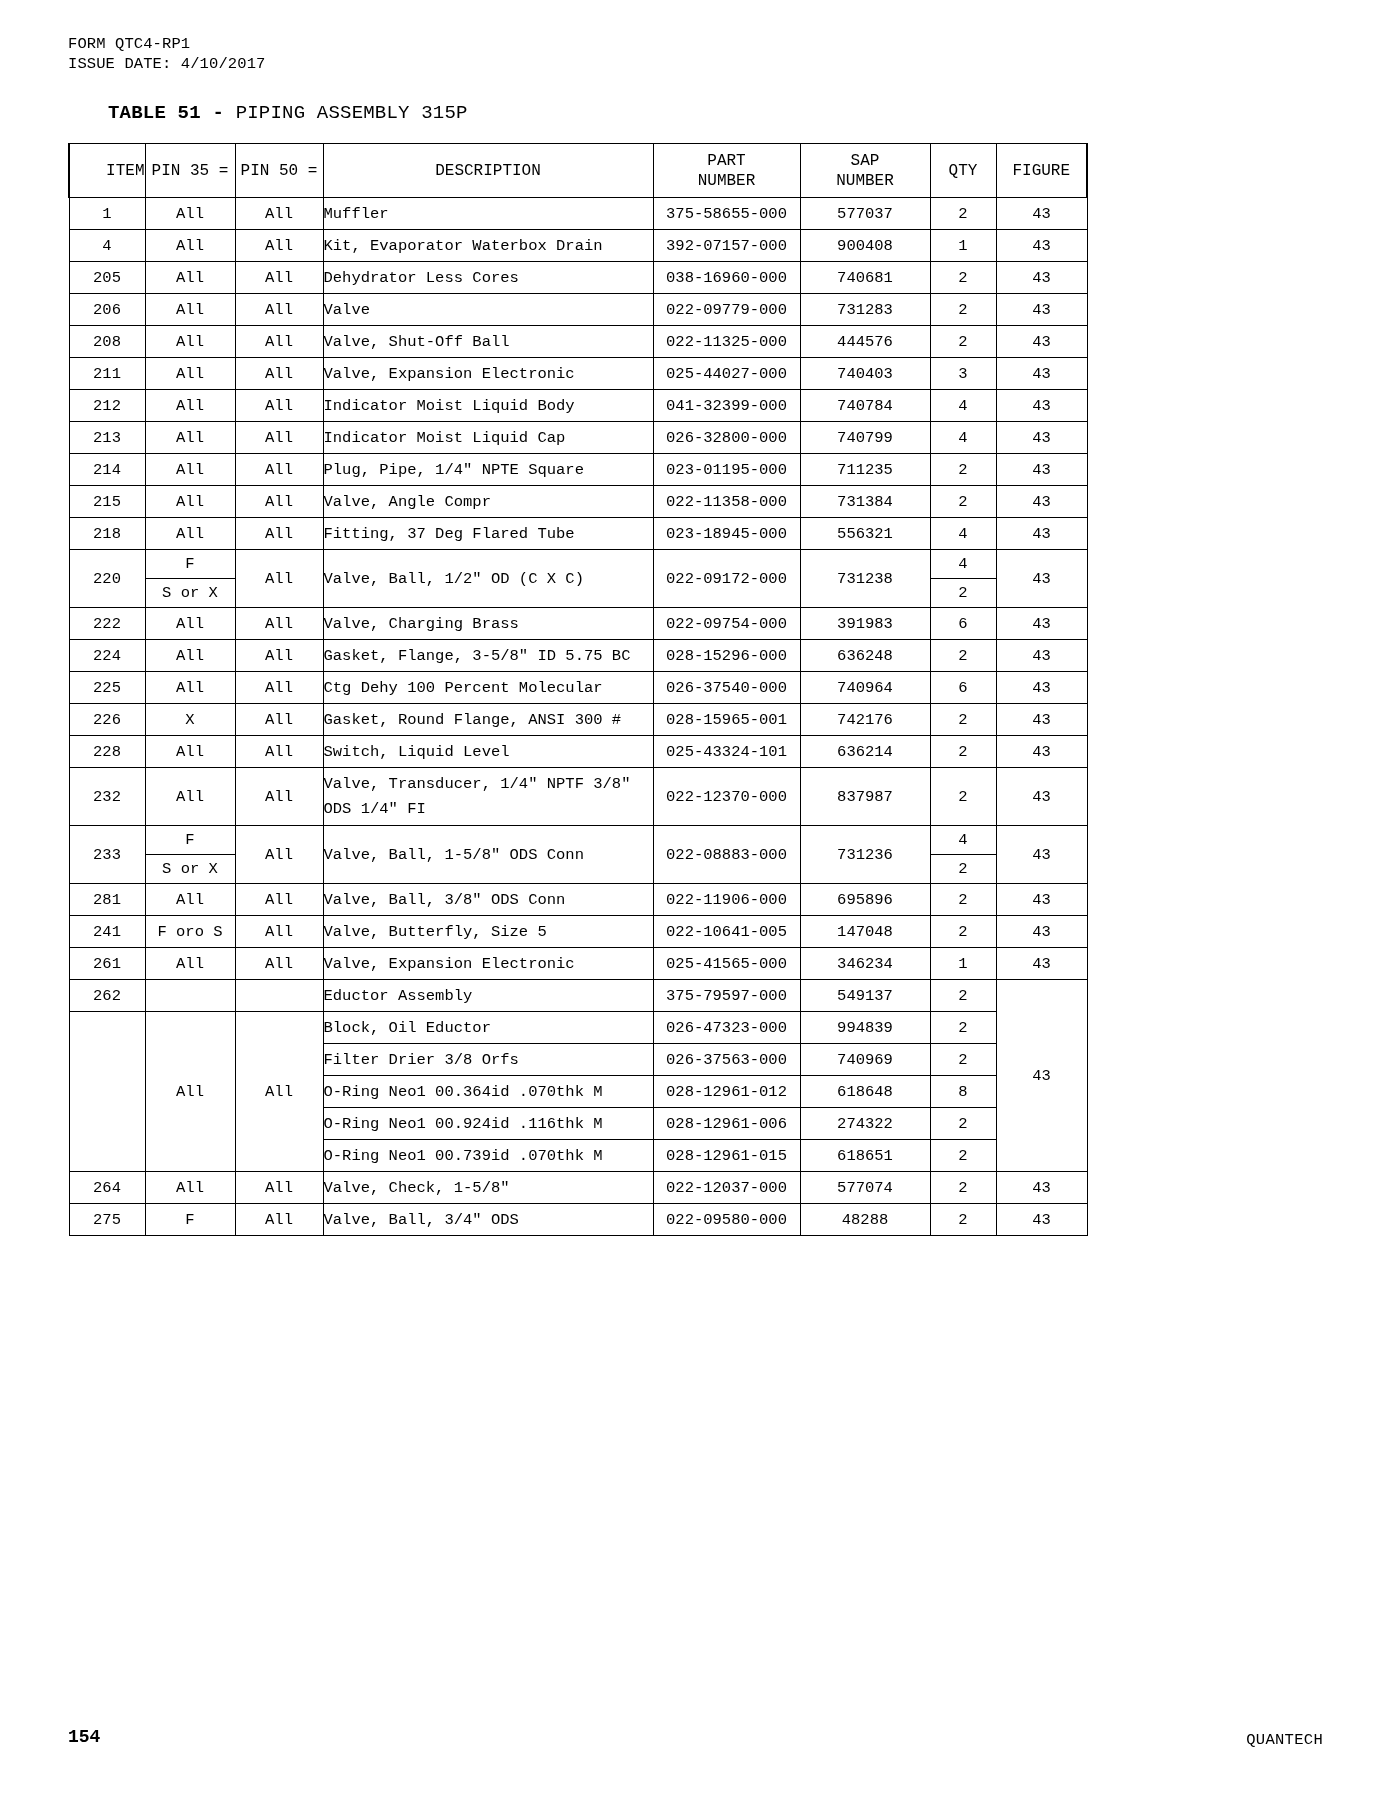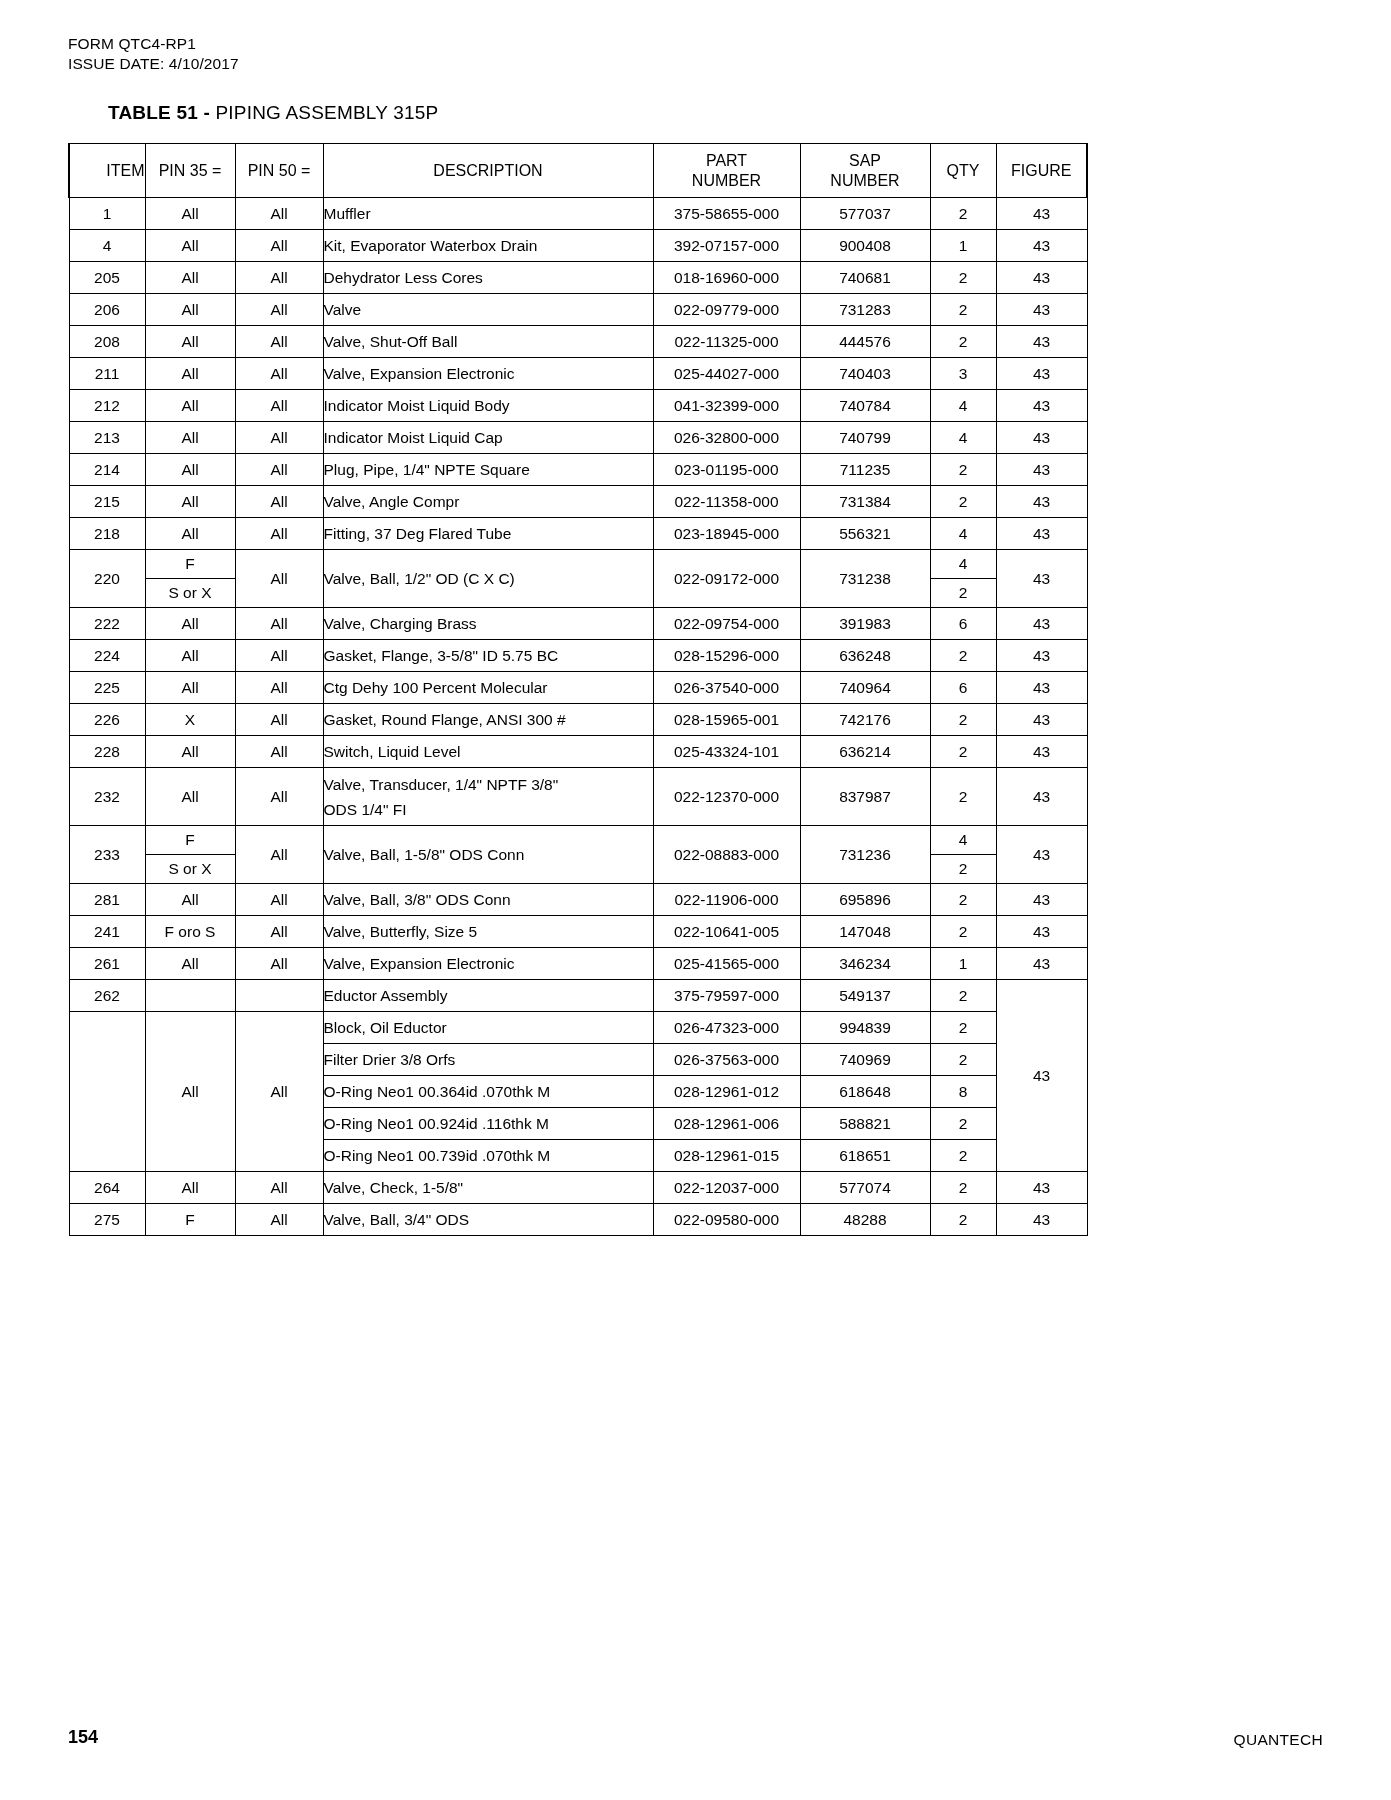--- a/index.html
+++ b/index.html
@@ -13,20 +13,21 @@
     height: 1800px;
     font-family: "Liberation Sans", sans-serif;
     color: #000000;
     position: relative;
   }
   .page {
     position: relative;
     width: 1391px;
     height: 1800px;
     padding: 4px;
+    font-family: Liberation Mono, monospace;
   }
   .doc-header {
     position: absolute;
     left: 68px;
     top: 34px;
     font-size: 15.5px;
     line-height: 20px;
     letter-spacing: 0.1px;
   }
   .doc-header div { white-space: pre; }
@@ -182,21 +183,21 @@
         <td class="c-part">392-07157-000</td>
         <td class="c-sap">900408</td>
         <td class="c-qty">1</td>
         <td class="c-fig">43</td>
       </tr>
       <tr class="row">
         <td class="c-item">205</td>
         <td class="c-pin">All</td>
         <td class="c-pin">All</td>
         <td class="c-desc">Dehydrator Less Cores</td>
-        <td class="c-part">018-16960-000</td>
+        <td class="c-part">038-16960-000</td>
         <td class="c-sap">740681</td>
         <td class="c-qty">2</td>
         <td class="c-fig">43</td>
       </tr>
       <tr class="row">
         <td class="c-item">206</td>
         <td class="c-pin">All</td>
         <td class="c-pin">All</td>
         <td class="c-desc">Valve</td>
         <td class="c-part">022-09779-000</td>
@@ -440,21 +441,21 @@
       </tr>
       <tr class="row">
         <td class="c-desc">O-Ring Neo1 00.364id .070thk M</td>
         <td class="c-part">028-12961-012</td>
         <td class="c-sap">618648</td>
         <td class="c-qty">8</td>
       </tr>
       <tr class="row">
         <td class="c-desc">O-Ring Neo1 00.924id .116thk M</td>
         <td class="c-part">028-12961-006</td>
-        <td class="c-sap">588821</td>
+        <td class="c-sap">274322</td>
         <td class="c-qty">2</td>
       </tr>
       <tr class="row thick-bottom">
         <td class="c-desc">O-Ring Neo1 00.739id .070thk M</td>
         <td class="c-part">028-12961-015</td>
         <td class="c-sap">618651</td>
         <td class="c-qty">2</td>
       </tr>
 
       <tr class="row">

